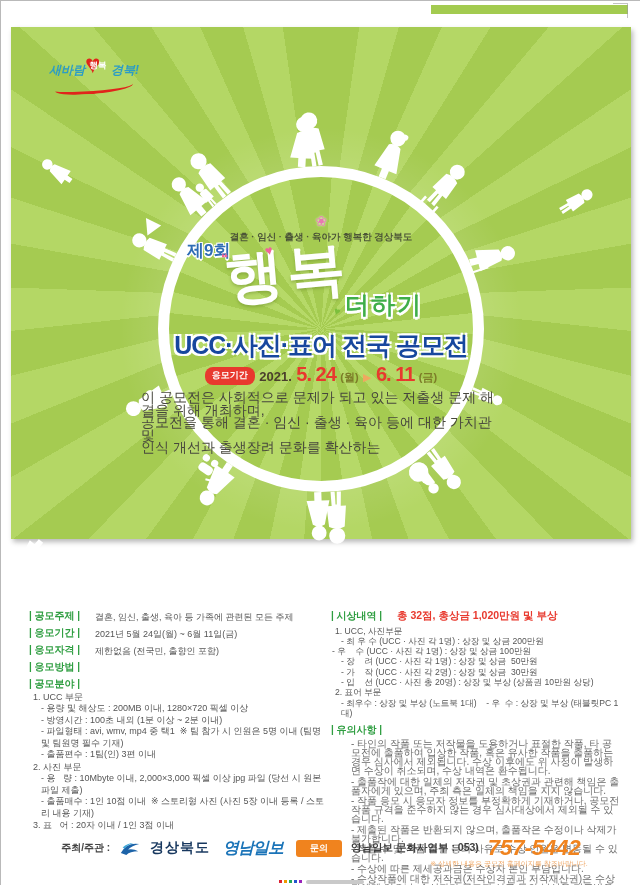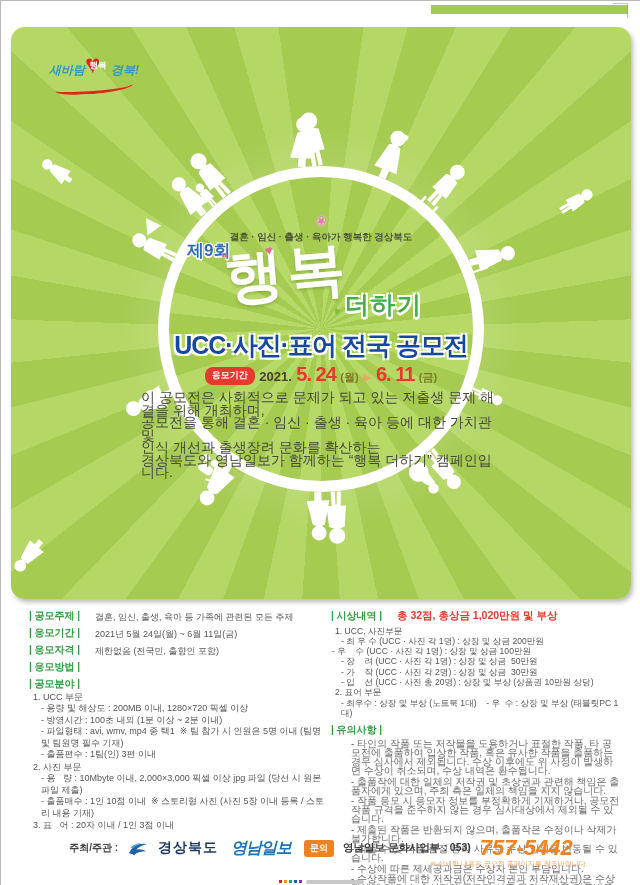--- a/index.html
+++ b/index.html
@@ -2,23 +2,23 @@
 <html><head>
 <meta charset="utf-8">
 <style>
   html,body{margin:0;padding:0;background:#e9e9e9;}
   .page{position:relative;width:640px;height:885px;background:#fff;border:1px solid #b9b9b9;
         font-family:"Liberation Sans","DejaVu Sans",sans-serif;overflow:hidden;margin:0 auto;}
   
   .top-strip{position:absolute;left:430px;top:4px;width:197px;height:9px;background:#a3cb50;}
   .top-tick{position:absolute;left:612px;top:2px;width:14px;height:14px;border-right:1px solid #9a9a9a;border-top:1px solid #9a9a9a;opacity:.6;}
   
-  .green{position:absolute;left:10px;top:26px;width:620px;height:572px;
+  .green{position:absolute;left:10px;top:26px;width:620px;height:512px;
          background:repeating-conic-gradient(from 0deg at 50% 53%, #a5cb51 0deg 8deg, #b4d765 8deg 16deg);
-         box-shadow:2px 3px 5px rgba(0,0,0,.28);border-radius:14px;}
+         box-shadow:2px 3px 5px rgba(0,0,0,.28);}
   .glow{position:absolute;left:100px;top:92px;width:420px;height:420px;border-radius:50%;
         background:radial-gradient(circle,rgba(255,255,255,.45),rgba(255,255,255,0) 68%);}
   .ppl{position:absolute;left:0;top:0;width:620px;height:572px;}
   .ppl *{fill:#fff;}
   .ring{position:absolute;left:147px;top:139px;width:304px;height:304px;border:11px solid #fff;border-radius:50%;
         background:repeating-conic-gradient(from -4deg at 50% 50%, #a5cb51 0deg 8deg, #b6d968 8deg 16deg);}
   .flower{position:absolute;left:0;top:36px;width:100%;text-align:center;font-size:14px;color:#e87ab0;
           text-shadow:0 0 2px #fff;}
   .tagline{position:absolute;left:0;top:54px;width:100%;text-align:center;font-size:9.5px;font-weight:bold;color:#4c5537;}
   .edition{position:absolute;left:18px;top:62px;font-size:17px;font-weight:900;color:#2f6db5;
@@ -65,21 +65,21 @@
   .note{margin-left:20px;font-size:10px;color:#6b6b6b;line-height:9px;margin-bottom:1.5px;}
   
   .footer{position:absolute;left:0;top:832px;width:640px;height:30px;display:flex;justify-content:center;
           align-items:center;gap:9px;white-space:nowrap;}
   .f-host{font-size:10px;font-weight:bold;color:#444;}
   .gb-logo{width:22px;height:17px;}
   .f-gb{font-size:14px;font-weight:900;color:#17375e;letter-spacing:1px;}
   .yn-logo{position:relative;font-size:16px;font-weight:900;font-style:italic;color:#1b74b8;letter-spacing:-1px;padding:0 4px;}
   .yn-logo::before{content:"";position:absolute;left:26px;top:-4px;width:16px;height:16px;background:#56a93c;
                    transform:rotate(45deg) skew(8deg);z-index:-1;}
-  .f-badge{display:inline-block;background:#f0831e;color:#fff;font-size:9px;font-weight:bold;border-radius:3px;padding:2px 6px;}
+  .f-badge{display:inline-block;background:#f0831e;color:#fff;font-size:9px;font-weight:bold;border-radius:3px;padding:2px 14px;}
   .f-contact{font-size:10.5px;font-weight:bold;color:#3c3c3c;}
   .f-phone{font-size:22px;font-weight:900;font-style:italic;color:#f0831e;letter-spacing:0;}
   .f-note{position:absolute;left:388px;top:858px;width:240px;text-align:center;font-size:7px;color:#f0a968;}
   .wm{position:absolute;left:0;top:871px;width:640px;text-align:center;}
   .wm i{display:inline-block;width:3px;height:3px;margin:0 1px;vertical-align:middle;}
   .wm .bar{display:inline-block;width:58px;height:4px;background:#c9c9c9;border-radius:2px;margin-left:3px;vertical-align:middle;}
 </style>
 </head>
 <body>
 
@@ -229,21 +229,20 @@
         <span class="pdate">5. 24</span>
         <span class="pday">(월)</span>
         <span class="parrow">▶</span>
         <span class="pdate">6. 11</span>
         <span class="pday">(금)</span>
       </div>
       <div class="desc">
         <div>이 공모전은 사회적으로 문제가 되고 있는 저출생 문제 해결을 위해 개최하며,</div>
         <div>공모전을 통해 결혼 · 임신 · 출생 · 육아 등에 대한 가치관 및</div>
         <div>인식 개선과 출생장려 문화를 확산하는</div>
-        <div>경상북도와 영남일보가 함께하는 “행복 더하기” 캠페인입니다.</div>
       </div>
     </div>
   </div>
 
   <div class="info">
 
     <div class="col-l">
       <div class="row">
         <span class="lbl">공모주제</span>
         <span class="txt">결혼, 임신, 출생, 육아 등 가족에 관련된 모든 주제</span>

